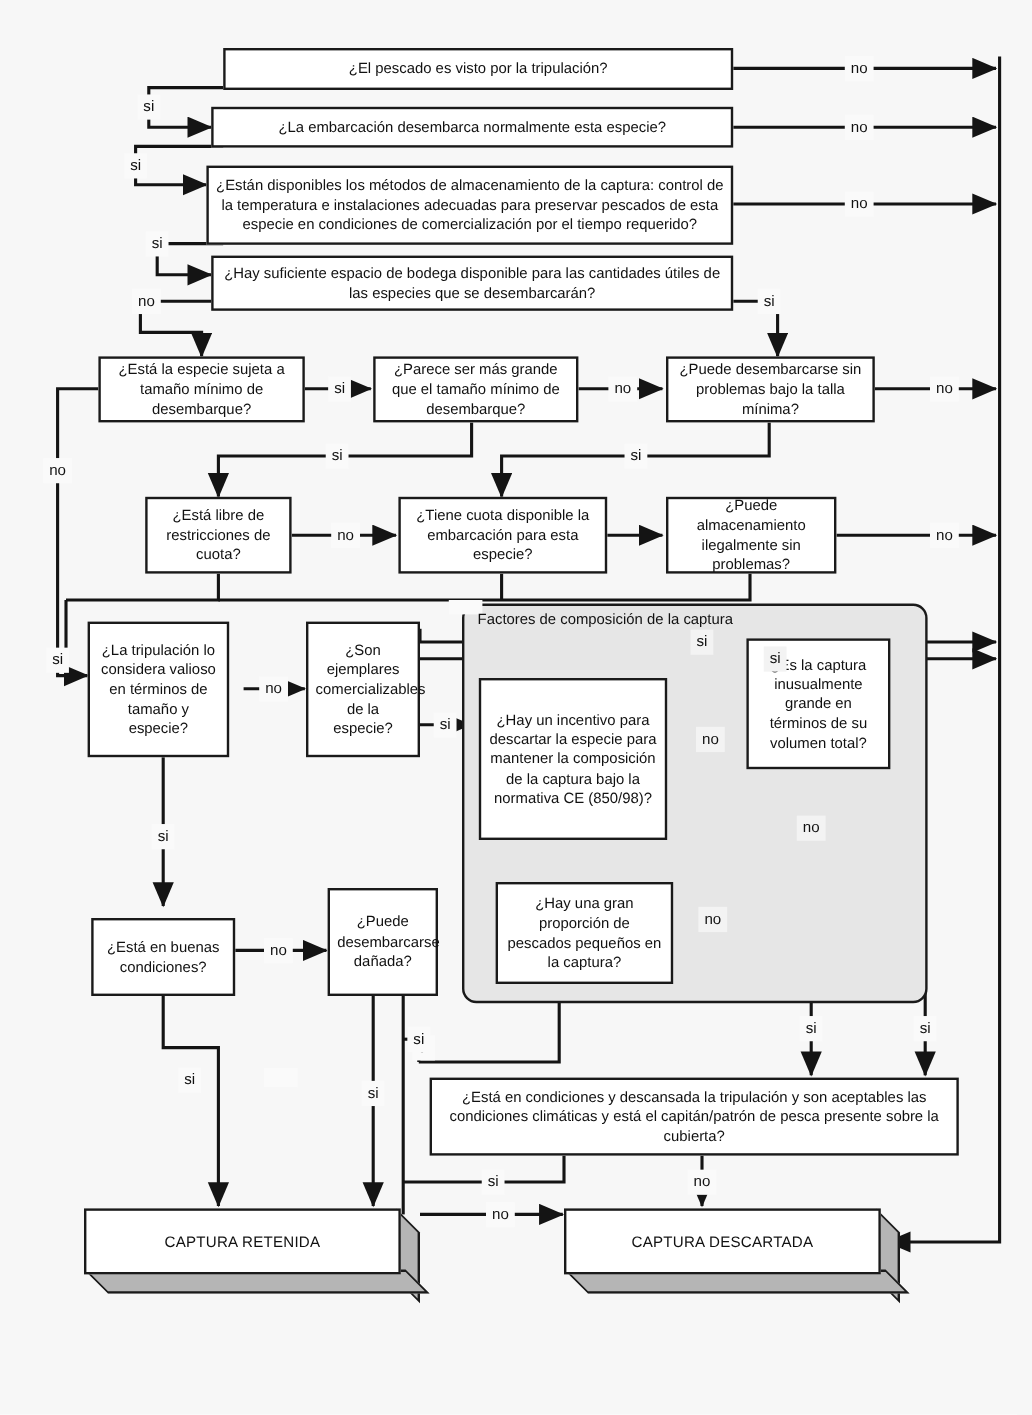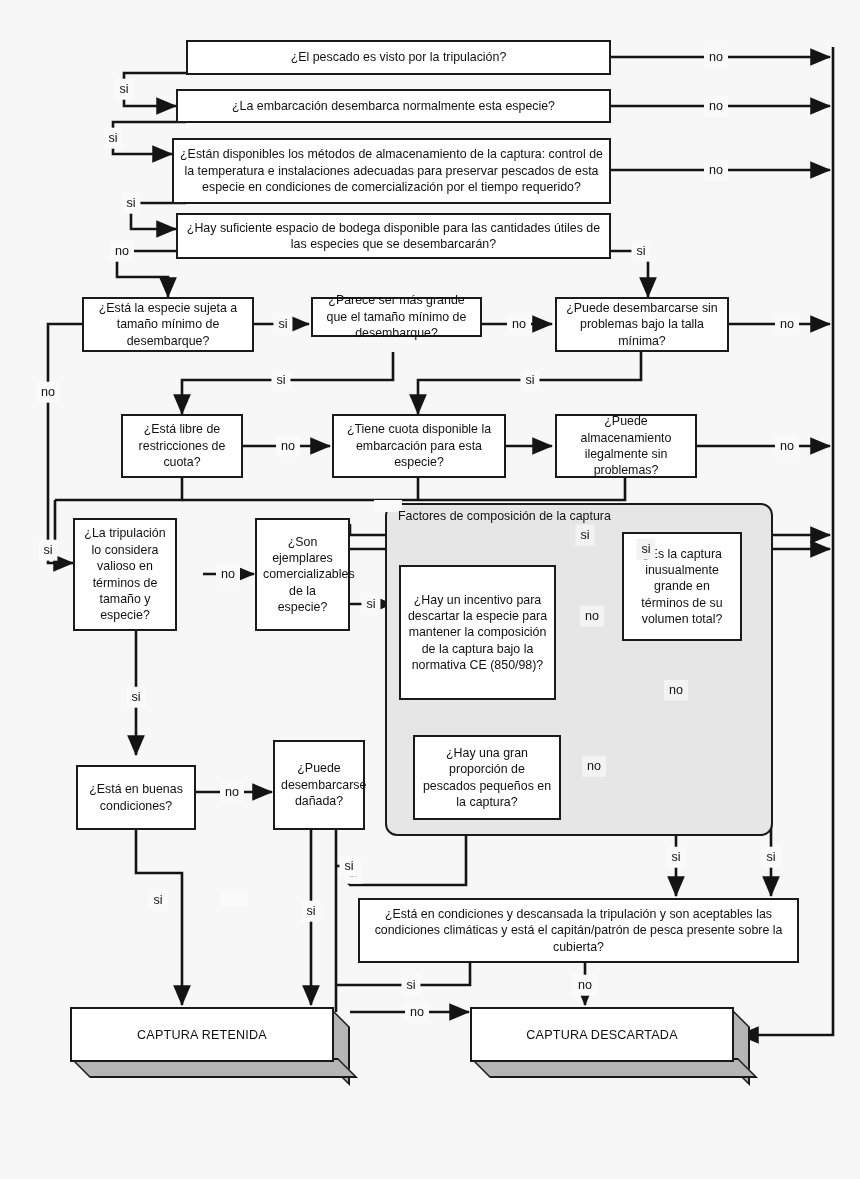--- a/index.html
+++ b/index.html
@@ -238,41 +238,41 @@
   </div>
 
   <div class="node" style="left:176px; top:213px; width:435px; height:46px;justify-content:flex-end;">
     <span>¿Hay suficiente espacio de bodega disponible para las cantidades útiles de las especies que se desembarcarán?</span>
   </div>
 
   <div class="node" style="left:82px; top:297px; width:172px; height:55px;">
     <span>¿Está la especie sujeta a tamaño mínimo de desembarque?</span>
   </div>
 
-  <div class="node" style="left:311px; top:297px; width:171px; height:40px;">
+  <div class="node" style="left:311px; top:297px; width:171px; height:55px;">
     <span>¿Parece ser más grande que el tamaño mínimo de desembarque?</span>
   </div>
 
   <div class="node" style="left:555px; top:297px; width:174px; height:55px;">
     <span>¿Puede desembarcarse sin problemas bajo la talla mínima?</span>
   </div>
 
   <div class="node" style="left:121px; top:414px; width:122px; height:64px;">
     <span>¿Está libre de restricciones de cuota?</span>
   </div>
 
   <div class="node" style="left:332px; top:414px; width:174px; height:64px;text-align:center;">
     <span>¿Tiene cuota disponible la embarcación para esta especie?</span>
   </div>
 
   <div class="node" style="left:555px; top:414px; width:142px; height:64px;">
     <span>¿Puede almacenamiento ilegalmente sin problemas?</span>
   </div>
 
-  <div class="node" style="left:73px; top:518px; width:104px; height:113px;">
+  <div class="node" style="left:73px; top:518px; width:118px; height:113px;">
     <span>¿La tripulación lo considera valioso en términos de tamaño y especie?</span>
   </div>
 
   <div class="node" style="left:255px; top:518px; width:95px; height:113px;">
     <span>¿Son ejemplares comercializables de la especie?</span>
   </div>
 
   <div class="node" style="left:399px; top:565px; width:157px; height:135px;">
     <span>¿Hay un incentivo para descartar la especie para mantener la composición de la captura bajo la normativa CE (850/98)?</span>
   </div>

